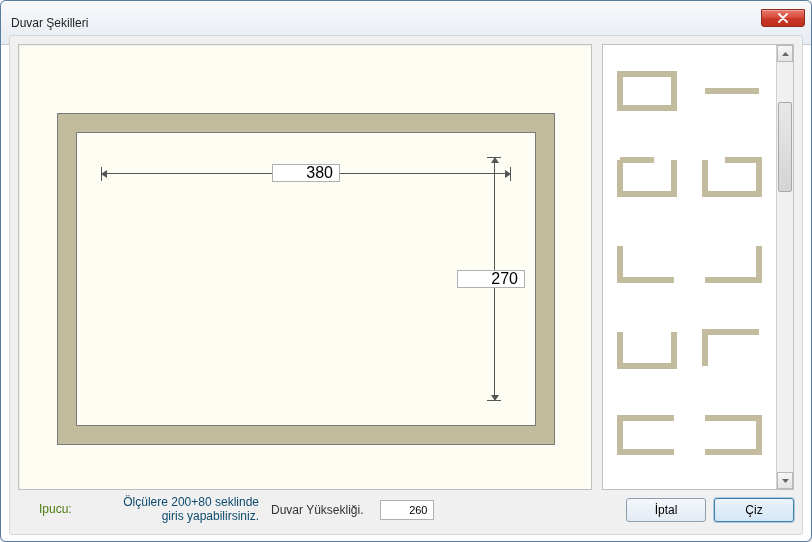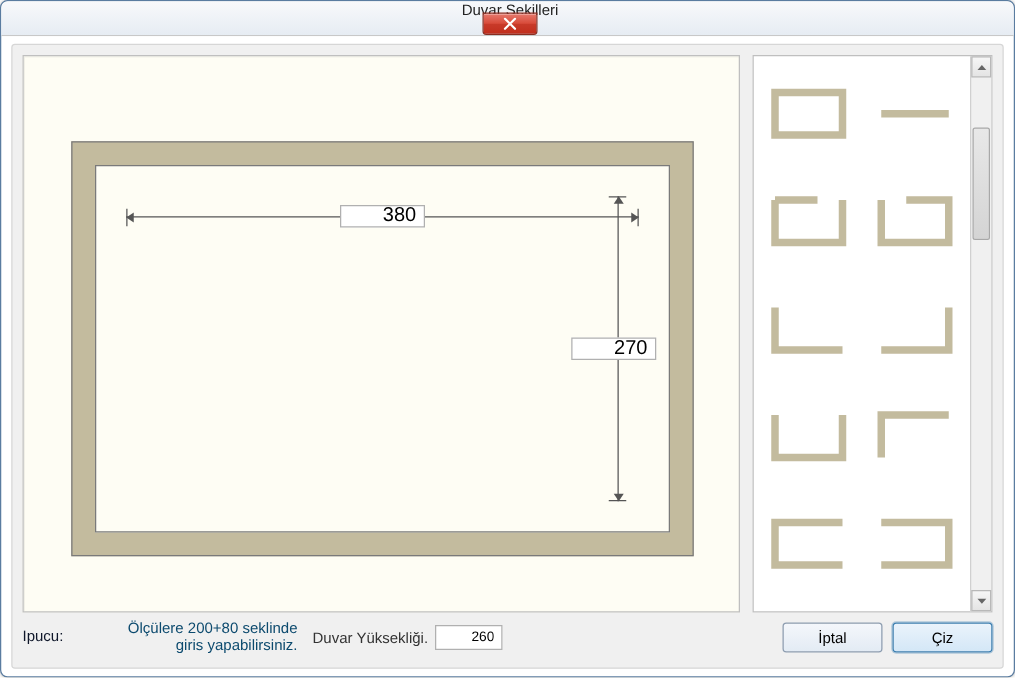--- a/index.html
+++ b/index.html
@@ -15,28 +15,27 @@
   .window {
     width: 812px;
     height: 542px;
     border: 1px solid #5a7ca0;
     border-radius: 6px;
     background: #fff;
     position: relative;
     box-shadow: 0 0 3px rgba(0,0,0,0.3);
   }
   .titlebar {
-    height: 28px;
+    height: 44px;
     background: linear-gradient(to bottom, #f8f9fb, #e6ecf3);
     border-bottom: 1px solid #c8c8c8;
     border-radius: 6px 6px 0 0;
     display: flex;
     align-items: center;
     padding: 0 6px 0 10px;
-    flex-direction: column;
   }
   .titlebar .title {
     flex: 1;
     color: #222;
     font-size: 12px;
   }
   .close-btn {
     width: 44px;
     height: 18px;
     background: linear-gradient(to bottom, #e67a6e 0%, #d84b3a 48%, #c83a29 52%, #c12e1d 100%);
@@ -187,23 +186,23 @@
   .sb-bottom { position: absolute; bottom: 0; left: 0; right: 0; }
 
   .bottom-bar {
     position: absolute;
     left: 8px; right: 8px; bottom: 8px;
     height: 32px;
     display: flex;
     align-items: center;
     gap: 12px;
   }
-  .hint-label { color: #0f172a; white-space: pre-line; line-height: 1.15; width: 48px; }
+  .hint-label { color: #4d7c0f; white-space: pre-line; line-height: 1.15; width: 48px; margin-left: 21px; }
   .hint-text  { color: #0c4a6e; white-space: pre-line; line-height: 1.15; width: 160px; text-align: right; }
-  .field-row { display: flex; align-items: center; gap: 6px; }
+  .field-row { display: flex; align-items: center; gap: 17px; }
   .field-label { color: #333; }
   .small-input {
     width: 54px; height: 20px;
     border: 1px solid #b0b0b0;
     background: #fff;
     font-family: inherit; font-size: 11px;
     text-align: right; padding: 0 6px 0 2px;
   }
   .btns { margin-left: auto; display: flex; gap: 8px; }
   .win-btn {

